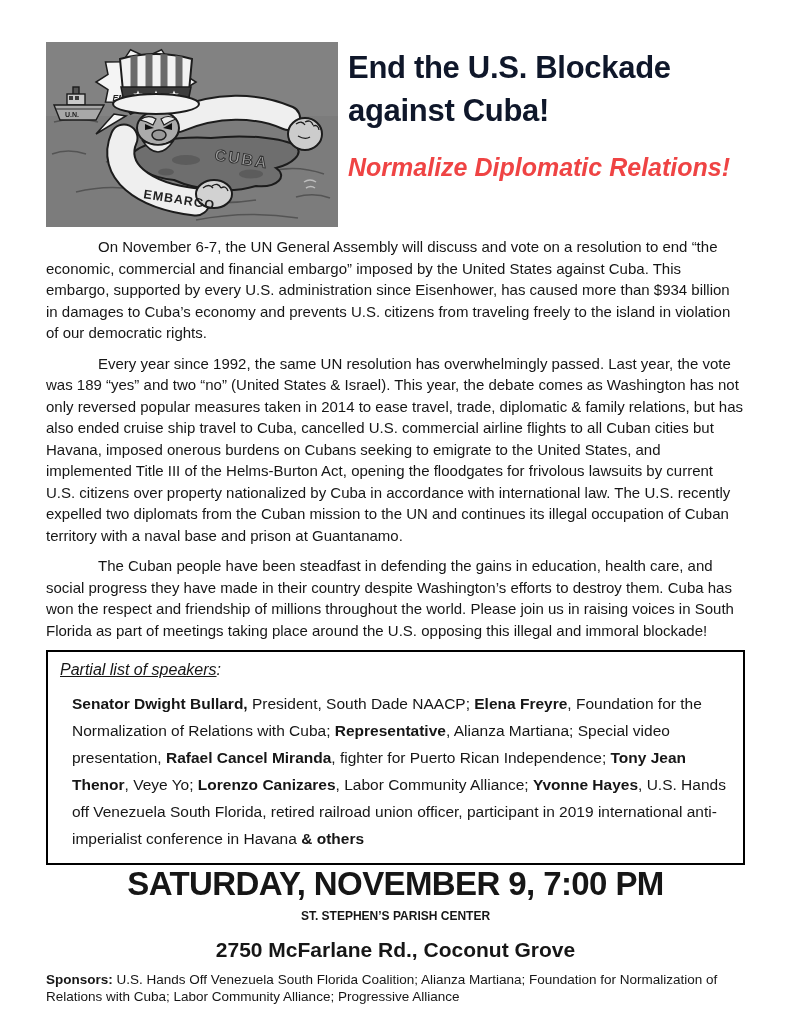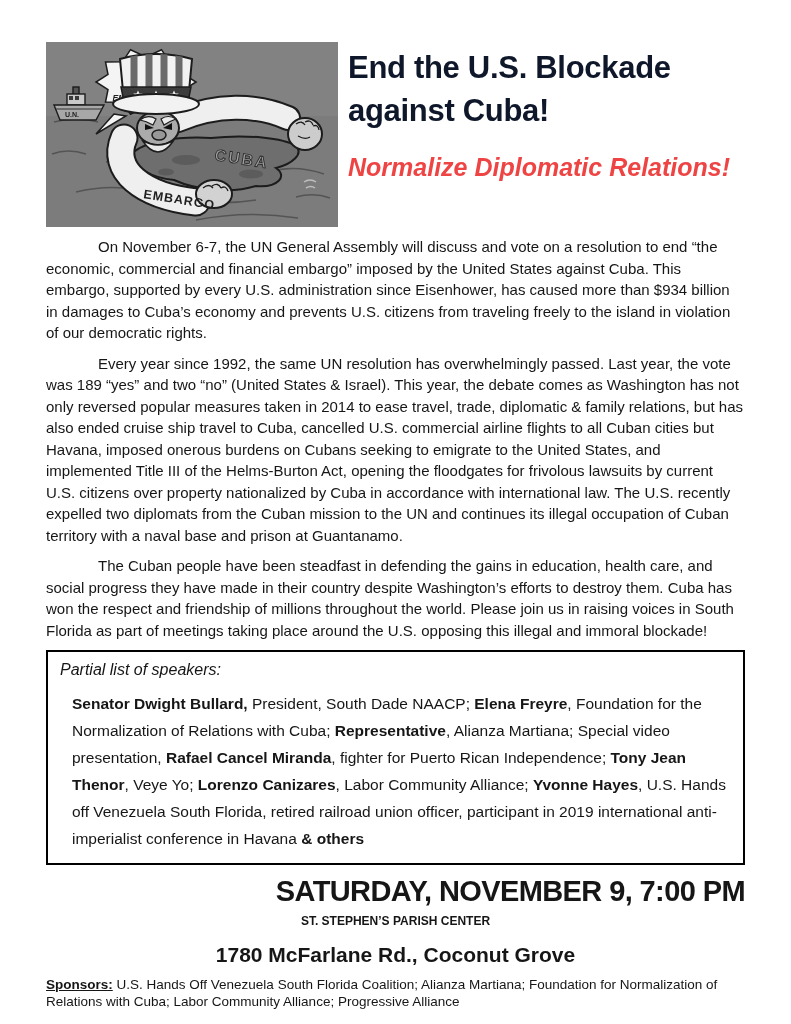--- a/index.html
+++ b/index.html
@@ -14,32 +14,32 @@
   .cartoon svg { display:block; width:292px; height:185px; }
   .titles { padding-left:10px; padding-top:4px; }
   .title-main { font-size:31px; font-weight:bold; line-height:43px; letter-spacing:-0.3px; color:#0f172a; }
   .title-sub { font-size:25px; font-weight:bold; font-style:italic; margin-top:21px; color:#ef4444; }
 
   .body-text { margin-top:9px; font-size:15px; line-height:21.5px; }
   .body-text p { margin:0 0 9px 0; text-indent:52px; }
 
   .speakers-box { border:2px solid #000; padding:9px 12px 11px 12px; margin-top:1px; }
   .speakers-heading { font-size:16px; font-style:italic; }
-  .iu { }
+  .iu { text-decoration:underline; }
   .speakers-list { margin-top:11px; font-size:15.5px; line-height:27px;margin-left:12px; }
   .b { font-weight:bold; }
 
   .event { text-align:center; }
-  .event-datetime { margin-top:10px; font-size:29px; font-weight:bold; letter-spacing:-0.6px;text-align:right; }
+  .event-datetime { font-size:33px; font-weight:bold; letter-spacing:-0.6px; }
   .event-venue { margin-top:6px; font-size:12px; font-weight:bold; }
   .event-address { margin-top:15px; font-size:21px; font-weight:bold; }
 
   .footer { margin-top:9px; }
   .sponsors { font-size:13.5px; line-height:17px; }
-  .sponsors-label { font-weight:bold; text-decoration:underline; }
+  .sponsors-label { font-weight:bold; }
 </style>
 </head>
 <body>
 
 <div class="page">
 
   <div class="header-row">
 
     <div class="cartoon">
       <svg viewBox="0 0 292 185" xmlns="http://www.w3.org/2000/svg">
@@ -157,21 +157,21 @@
   </div>
 
   <div class="speakers-box">
     <p class="speakers-heading"><span class="iu">Partial list of speakers</span><span>:</span></p>
     <p class="speakers-list"><span class="b">Senator Dwight Bullard,</span><span> President, South Dade NAACP; </span><span class="b">Elena Freyre</span><span>, Foundation for the Normalization of Relations with Cuba; </span><span class="b">Representative</span><span>, Alianza Martiana; Special video presentation, </span><span class="b">Rafael Cancel Miranda</span><span>, fighter for Puerto Rican Independence; </span><span class="b">Tony Jean Thenor</span><span>, Veye Yo; </span><span class="b">Lorenzo Canizares</span><span>, Labor Community Alliance; </span><span class="b">Yvonne Hayes</span><span>, U.S. Hands off Venezuela South Florida, retired railroad union officer, participant in 2019 international anti-imperialist conference in Havana </span><span class="b">&amp; others</span></p>
   </div>
 
   <div class="event">
     <div class="event-datetime">SATURDAY, NOVEMBER 9, 7:00 PM</div>
     <div class="event-venue">ST. STEPHEN’S PARISH CENTER</div>
-    <div class="event-address">1780 McFarlane Rd., Coconut Grove</div>
+    <div class="event-address">2750 McFarlane Rd., Coconut Grove</div>
   </div>
 
   <div class="footer">
     <p class="sponsors"><span class="sponsors-label">Sponsors:</span> <span>U.S. Hands Off Venezuela South Florida Coalition; Alianza Martiana; Foundation for Normalization of Relations with Cuba; Labor Community Alliance; Progressive Alliance</span></p>
 
   </div>
 
 </div>
 
 </body></html>

